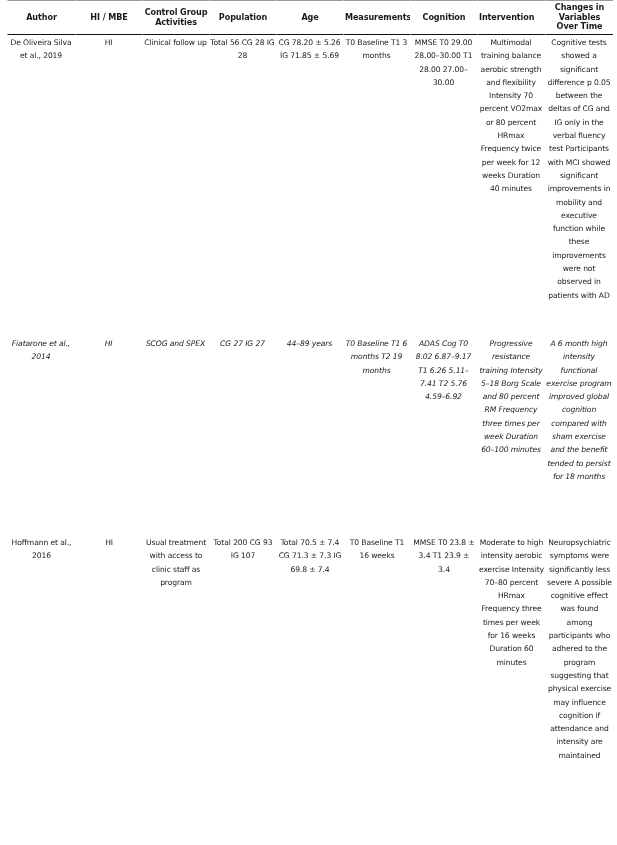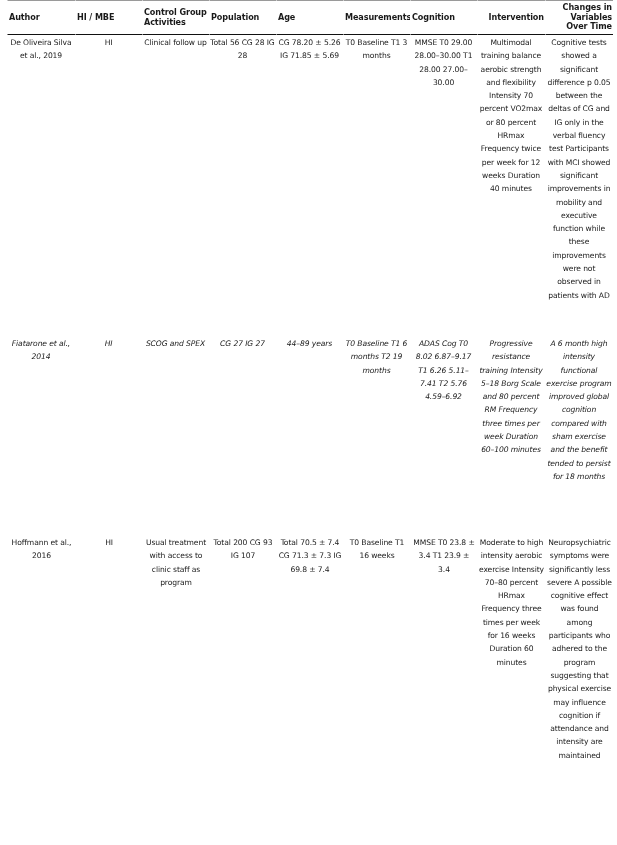--- a/index.html
+++ b/index.html
@@ -35,32 +35,32 @@
     col.c-meas { width: 67px; }
     col.c-cog { width: 67px; }
     col.c-int { width: 68px; }
     col.c-chg { width: 68px; }
 
     thead th {
       font-family: "DejaVu Sans", sans-serif;
       font-weight: bold;
       font-size: 8.1px;
       line-height: 9.6px;
-      text-align: left;
+      text-align: center;
       vertical-align: middle;
       padding: 0 1px 0 1px;
       height: 33px;
       border-top: 1px solid #9a9a9a;
       border-bottom: 1.5px solid #111111;
       border-left: 1px solid #ffffff;
       letter-spacing: -0.1px;
       white-space: normal;
     }
-    thead th.center { text-align: right; }
-    thead th.hdr-chg { text-align: right; }
+    thead th.center { text-align: left; }
+    thead th.hdr-chg { text-align: center; }
 
     tbody td {
       font-size: 7.6px;
       line-height: 13.3px;
       vertical-align: top;
       padding: 1px 1px 0 1px;
       letter-spacing: -0.1px;
       white-space: normal;
       word-wrap: break-word;
       text-align: center;

